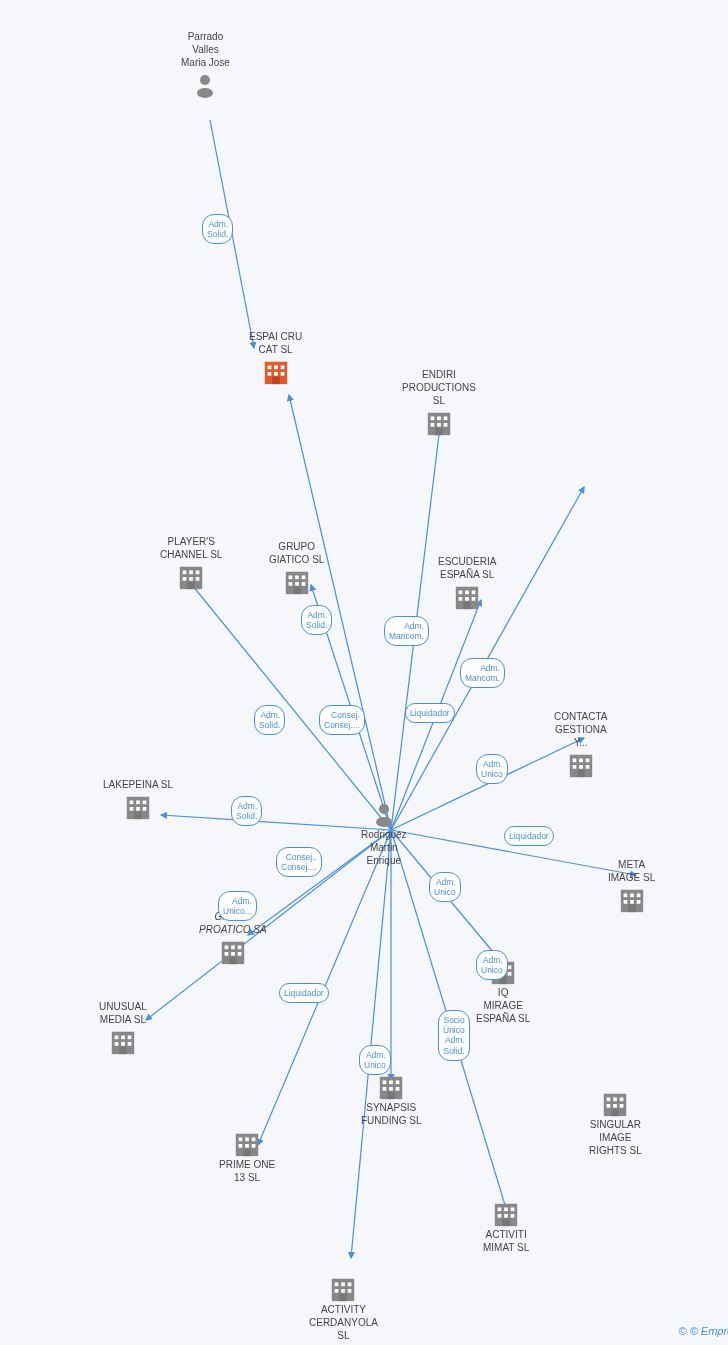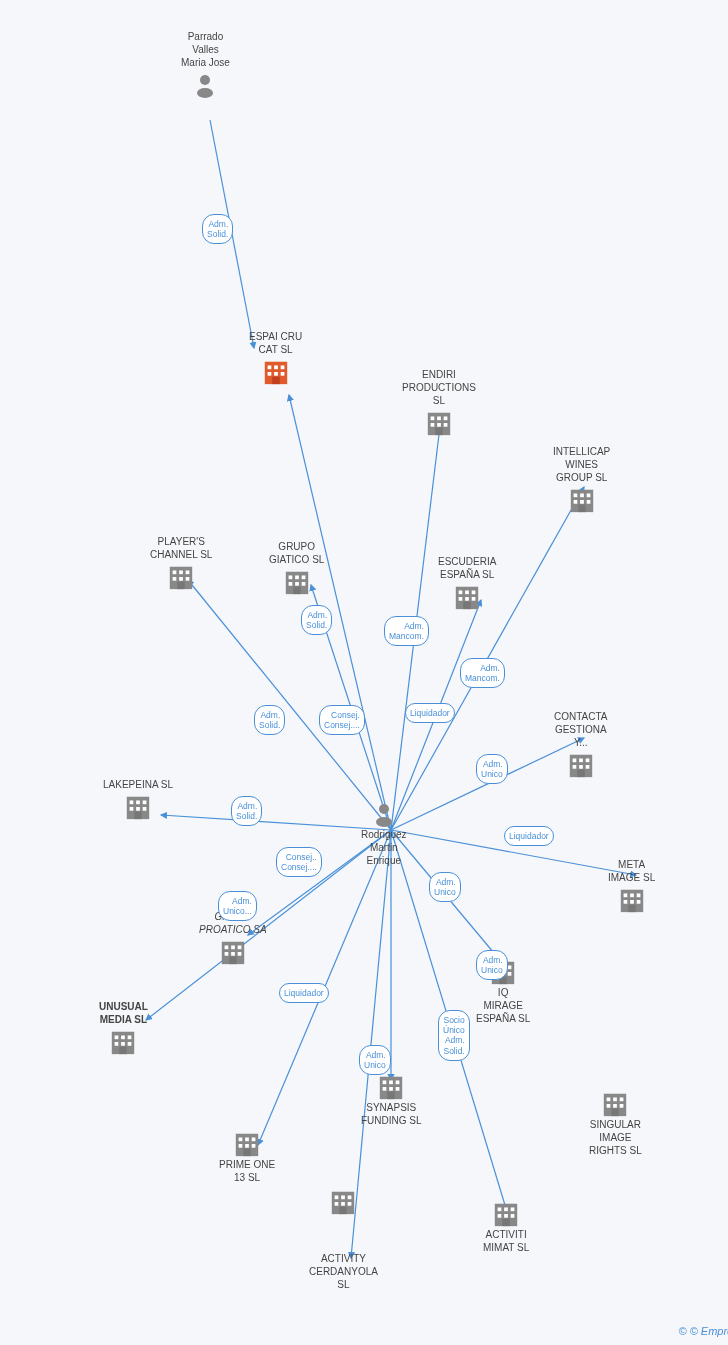--- a/index.html
+++ b/index.html
@@ -153,35 +153,22 @@
       <rect x="5" y="8" width="4" height="4" fill="#fff"></rect>
       <rect x="12" y="8" width="4" height="4" fill="#fff"></rect>
       <rect x="19" y="8" width="4" height="4" fill="#fff"></rect>
       <rect x="5" y="15" width="4" height="4" fill="#fff"></rect>
       <rect x="12" y="15" width="4" height="4" fill="#fff"></rect>
       <rect x="19" y="15" width="4" height="4" fill="#fff"></rect>
       <rect x="10" y="20" width="8" height="8" fill="#777"></rect>
     </svg>
   </div>
 
-  <div class="node" style="left:517px;top:445px;">
-    <span class="node-label">INTELLICAP<br>WINES<br>GROUP  SL</span>
-    <svg class="building-icon" viewBox="0 0 28 30">
-      <rect x="2" y="4" width="24" height="24" fill="#888"></rect>
-      <rect x="5" y="8" width="4" height="4" fill="#fff"></rect>
-      <rect x="12" y="8" width="4" height="4" fill="#fff"></rect>
-      <rect x="19" y="8" width="4" height="4" fill="#fff"></rect>
-      <rect x="5" y="15" width="4" height="4" fill="#fff"></rect>
-      <rect x="12" y="15" width="4" height="4" fill="#fff"></rect>
-      <rect x="19" y="15" width="4" height="4" fill="#fff"></rect>
-      <rect x="10" y="20" width="8" height="8" fill="#777"></rect>
-    </svg>
-  </div>
-
-  <div class="node" style="left:114px;top:535px;">
+
+  <div class="node" style="left:124px;top:535px;">
     <span class="node-label">PLAYER'S<br>CHANNEL SL</span>
     <svg class="building-icon" viewBox="0 0 28 30">
       <rect x="2" y="4" width="24" height="24" fill="#888"></rect>
       <rect x="5" y="8" width="4" height="4" fill="#fff"></rect>
       <rect x="12" y="8" width="4" height="4" fill="#fff"></rect>
       <rect x="19" y="8" width="4" height="4" fill="#fff"></rect>
       <rect x="5" y="15" width="4" height="4" fill="#fff"></rect>
       <rect x="12" y="15" width="4" height="4" fill="#fff"></rect>
       <rect x="19" y="15" width="4" height="4" fill="#fff"></rect>
       <rect x="10" y="20" width="8" height="8" fill="#777"></rect>
@@ -315,21 +302,21 @@
       <rect x="5" y="15" width="4" height="4" fill="#fff"></rect>
       <rect x="12" y="15" width="4" height="4" fill="#fff"></rect>
       <rect x="19" y="15" width="4" height="4" fill="#fff"></rect>
       <rect x="10" y="20" width="8" height="8" fill="#777"></rect>
     </svg>
     <span class="node-label">IQ<br>MIRAGE<br>ESPAÑA SL</span>
   </div>
 
   <div class="badge" style="left:243px;top:983px;">Liquidador</div>
 
-  <div class="node" style="left:63px;top:1000px;font-weight:bold;">
+  <div class="node" style="left:63px;top:1000px;">
     <span class="node-label">UNUSUAL<br>MEDIA SL</span>
     <svg class="building-icon" viewBox="0 0 28 30">
       <rect x="2" y="4" width="24" height="24" fill="#888"></rect>
       <rect x="5" y="8" width="4" height="4" fill="#fff"></rect>
       <rect x="12" y="8" width="4" height="4" fill="#fff"></rect>
       <rect x="19" y="8" width="4" height="4" fill="#fff"></rect>
       <rect x="5" y="15" width="4" height="4" fill="#fff"></rect>
       <rect x="12" y="15" width="4" height="4" fill="#fff"></rect>
       <rect x="19" y="15" width="4" height="4" fill="#fff"></rect>
       <rect x="10" y="20" width="8" height="8" fill="#777"></rect>
@@ -389,21 +376,21 @@
       <rect x="12" y="8" width="4" height="4" fill="#fff"></rect>
       <rect x="19" y="8" width="4" height="4" fill="#fff"></rect>
       <rect x="5" y="15" width="4" height="4" fill="#fff"></rect>
       <rect x="12" y="15" width="4" height="4" fill="#fff"></rect>
       <rect x="19" y="15" width="4" height="4" fill="#fff"></rect>
       <rect x="10" y="20" width="8" height="8" fill="#777"></rect>
     </svg>
     <span class="node-label">ACTIVITI<br>MIMAT SL</span>
   </div>
 
-  <div class="node" style="left:273px;top:1188px;gap:36px;">
+  <div class="node" style="left:273px;top:1275px;">
     <svg class="building-icon" viewBox="0 0 28 30">
       <rect x="2" y="4" width="24" height="24" fill="#888"></rect>
       <rect x="5" y="8" width="4" height="4" fill="#fff"></rect>
       <rect x="12" y="8" width="4" height="4" fill="#fff"></rect>
       <rect x="19" y="8" width="4" height="4" fill="#fff"></rect>
       <rect x="5" y="15" width="4" height="4" fill="#fff"></rect>
       <rect x="12" y="15" width="4" height="4" fill="#fff"></rect>
       <rect x="19" y="15" width="4" height="4" fill="#fff"></rect>
       <rect x="10" y="20" width="8" height="8" fill="#777"></rect>
     </svg>

